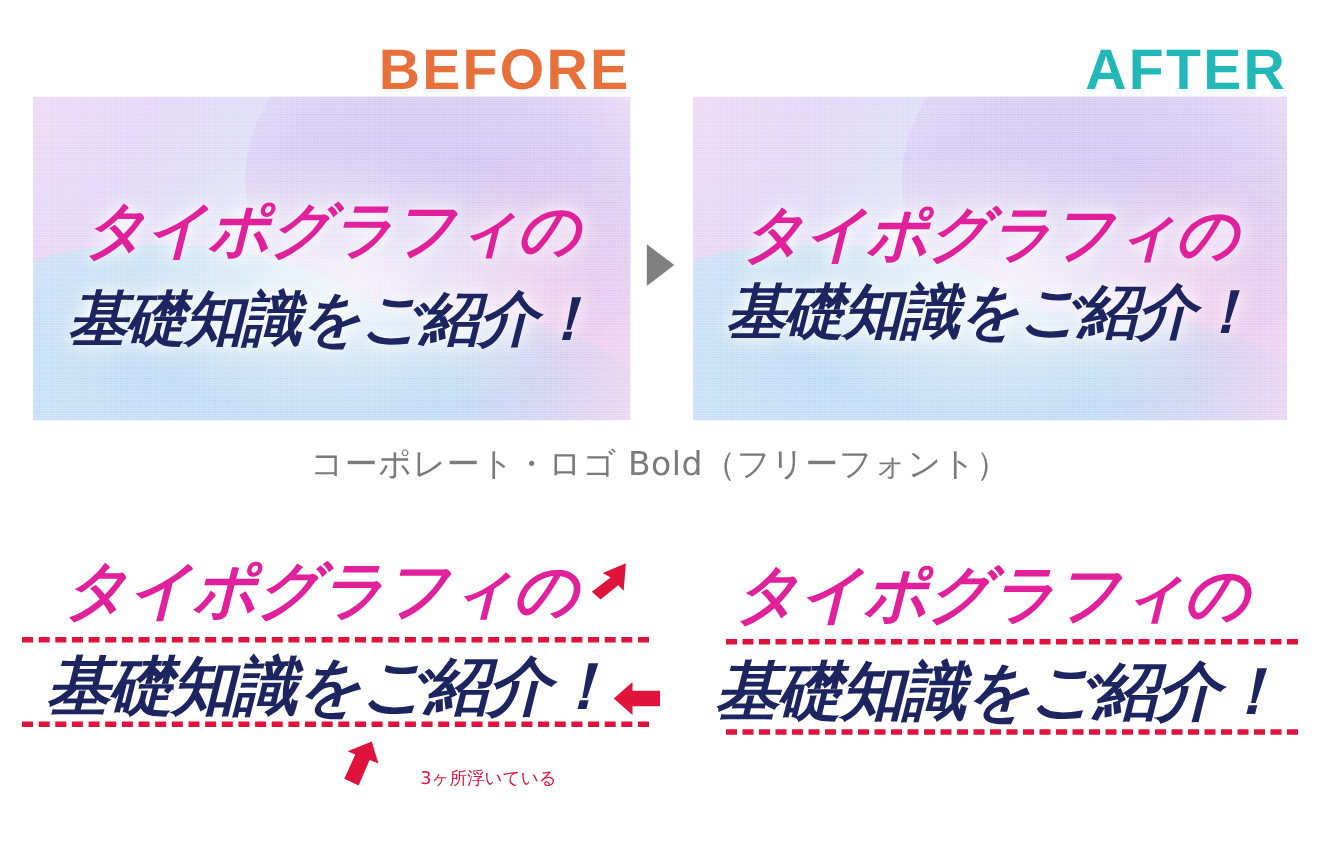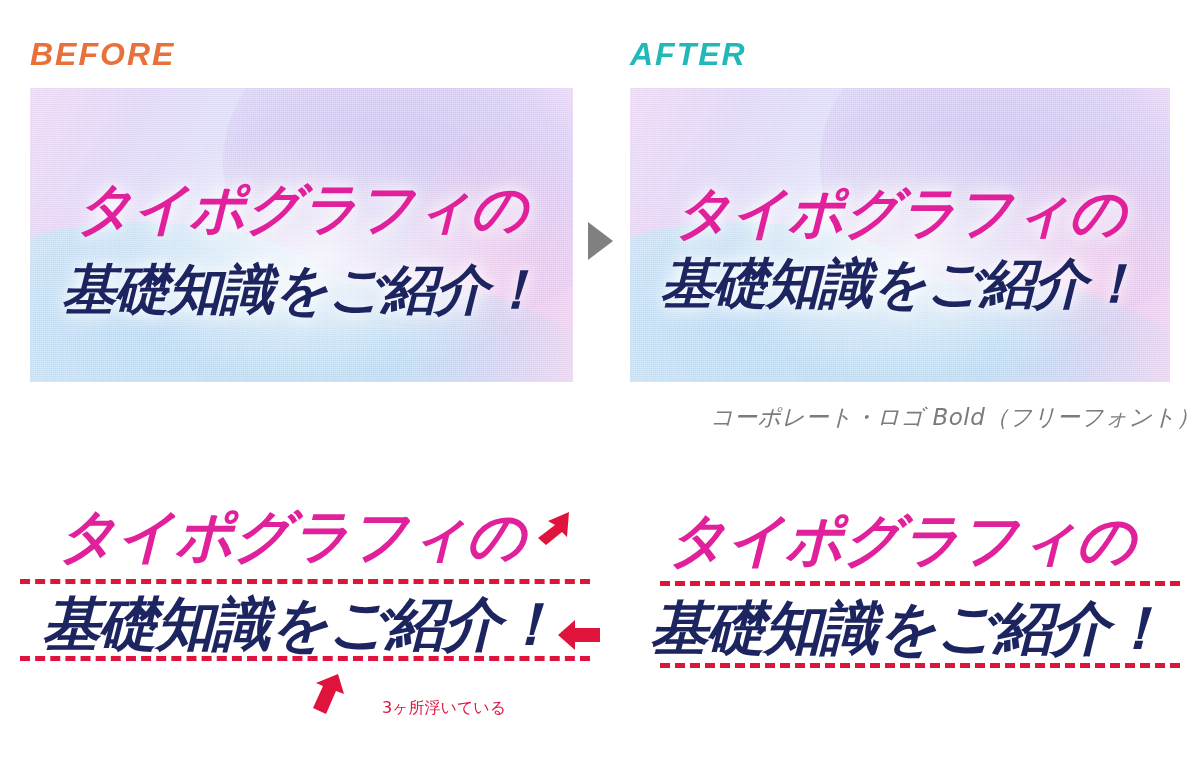--- a/index.html
+++ b/index.html
@@ -15,26 +15,25 @@
     position: relative;
     width: 1200px; height: 782px;
     background: #ffffff;
   }
 
   
   .ba-label {
     position: absolute;
     font-family: "Liberation Sans", "DejaVu Sans", sans-serif;
     font-weight: 700;
-    font-size: 32px;
+    font-size: 52px;
     letter-spacing: 2px;
-    text-align: left;
+    text-align: right;
     line-height: 1;
     white-space: nowrap;
-    font-style: italic;
   }
   #label-before { left: 30px; top: 38px; width: 543px; color: #E8703A; }
   #label-after  { left: 630px; top: 38px; width: 540px; color: #22B8B8; }
 
   
   .banner {
     position: absolute;
     top: 88px;
     height: 294px;
     overflow: hidden;
@@ -128,27 +127,26 @@
     width: 0; height: 0;
     border-top: 19px solid transparent;
     border-bottom: 19px solid transparent;
     border-left: 25px solid #808080;
   }
 
   
   #font-caption {
     position: absolute;
     left: 0; right: 0; top: 402px;
-    text-align: right;
+    text-align: center;
     color: #7B7B7B;
-    font-size: 23px;
+    font-size: 30px;
     font-family: "DejaVu Sans", "Liberation Sans", sans-serif;
     letter-spacing: 0.5px;
     white-space: nowrap;
-    font-style: italic;
   }
 
   
   .diagram {
     position: absolute;
     top: 490px;
     height: 250px;
   }
   #diagram-before { left: 20px; width: 580px; }
   #diagram-after  { left: 630px; width: 560px; }

